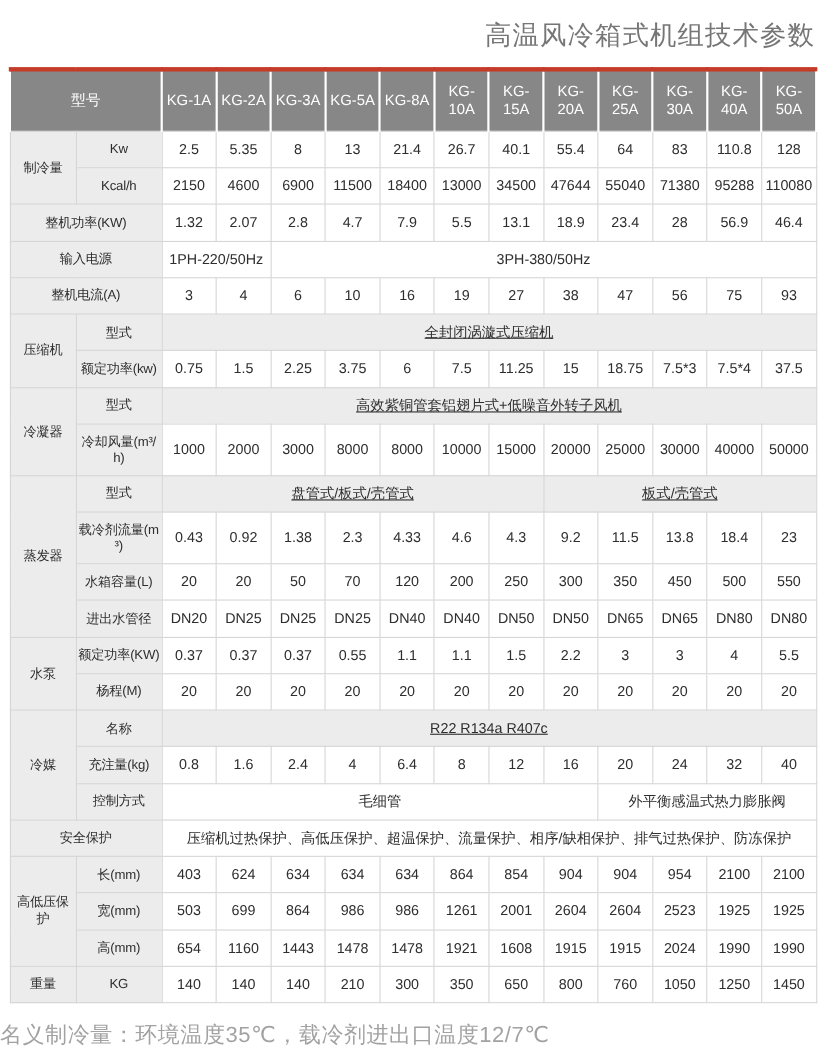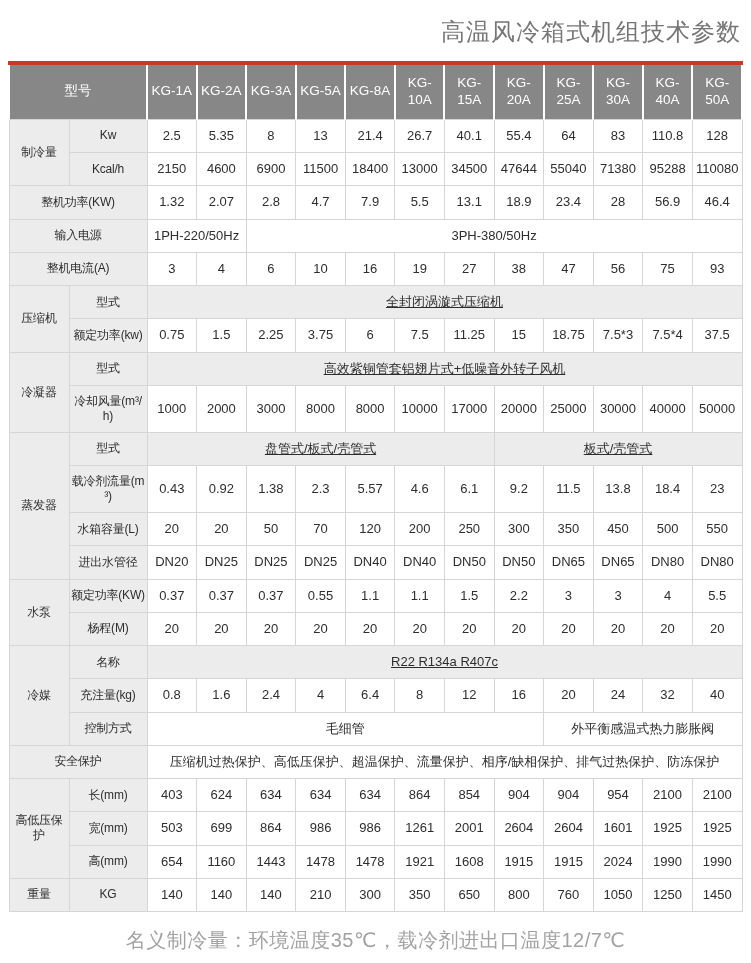--- a/index.html
+++ b/index.html
@@ -46,21 +46,20 @@
     word-break: keep-all;
   }
   table.spec th.group-cell, table.spec th.label-cell {
     background: var(--label-bg, #ececec);
     font-size: 12px;
     letter-spacing: -0.2px;
   }
   table.spec td.data-cell { background: #ffffff; }
   table.spec td.shaded { background: var(--label-bg, #ececec); text-decoration: underline; }
   .footnote {
-    text-align: center;
     padding-top: 15px;
     font-size: 20px;
     letter-spacing: 0.5px;
     color: var(--footnote-color, #a2a2a2);
   }
 </style>
 </head>
 <body>
 
 <div class="page">
@@ -193,42 +192,42 @@
           <td class="data-cell shaded" colspan="12">高效紫铜管套铝翅片式+低噪音外转子风机</td>
         </tr>
         <tr>
           <th class="label-cell" colspan="1">冷却风量(m³/h)</th>
           <td class="data-cell">1000</td>
           <td class="data-cell">2000</td>
           <td class="data-cell">3000</td>
           <td class="data-cell">8000</td>
           <td class="data-cell">8000</td>
           <td class="data-cell">10000</td>
-          <td class="data-cell">17000</td>
+          <td class="data-cell">15000</td>
           <td class="data-cell">20000</td>
           <td class="data-cell">25000</td>
           <td class="data-cell">30000</td>
           <td class="data-cell">40000</td>
           <td class="data-cell">50000</td>
         </tr>
         <tr>
           <th class="group-cell" rowspan="4">蒸发器</th>
           <th class="label-cell" colspan="1">型式</th>
           <td class="data-cell shaded" colspan="7">盘管式/板式/壳管式</td>
           <td class="data-cell shaded" colspan="5">板式/壳管式</td>
         </tr>
         <tr>
           <th class="label-cell" colspan="1">载冷剂流量(m³)</th>
           <td class="data-cell">0.43</td>
           <td class="data-cell">0.92</td>
           <td class="data-cell">1.38</td>
           <td class="data-cell">2.3</td>
-          <td class="data-cell">5.57</td>
+          <td class="data-cell">4.33</td>
           <td class="data-cell">4.6</td>
-          <td class="data-cell">6.1</td>
+          <td class="data-cell">4.3</td>
           <td class="data-cell">9.2</td>
           <td class="data-cell">11.5</td>
           <td class="data-cell">13.8</td>
           <td class="data-cell">18.4</td>
           <td class="data-cell">23</td>
         </tr>
         <tr>
           <th class="label-cell" colspan="1">水箱容量(L)</th>
           <td class="data-cell">20</td>
           <td class="data-cell">20</td>
@@ -338,21 +337,21 @@
           <th class="label-cell" colspan="1">宽(mm)</th>
           <td class="data-cell">503</td>
           <td class="data-cell">699</td>
           <td class="data-cell">864</td>
           <td class="data-cell">986</td>
           <td class="data-cell">986</td>
           <td class="data-cell">1261</td>
           <td class="data-cell">2001</td>
           <td class="data-cell">2604</td>
           <td class="data-cell">2604</td>
-          <td class="data-cell">1601</td>
+          <td class="data-cell">2523</td>
           <td class="data-cell">1925</td>
           <td class="data-cell">1925</td>
         </tr>
         <tr>
           <th class="label-cell" colspan="1">高(mm)</th>
           <td class="data-cell">654</td>
           <td class="data-cell">1160</td>
           <td class="data-cell">1443</td>
           <td class="data-cell">1478</td>
           <td class="data-cell">1478</td>

